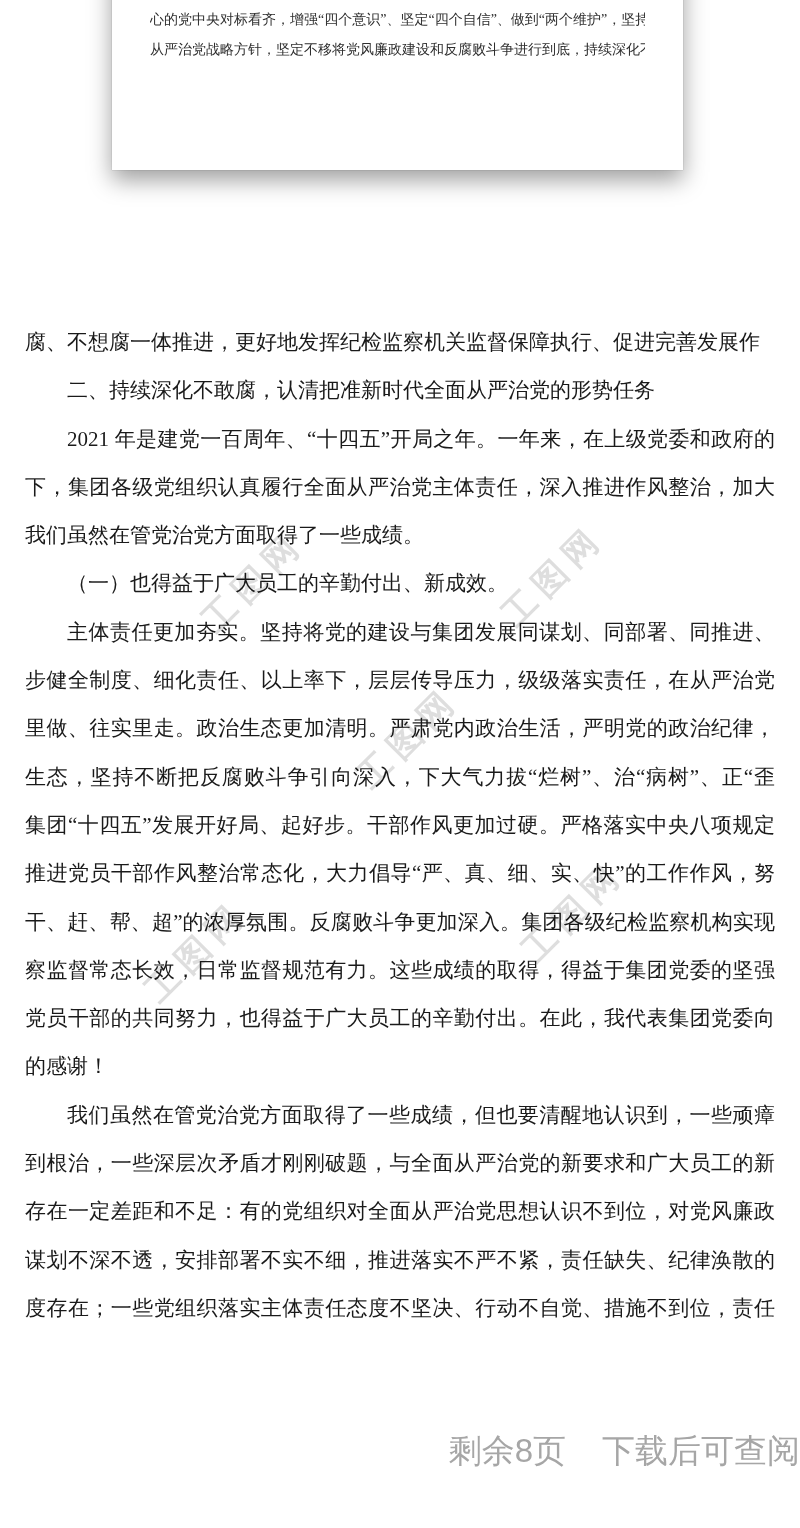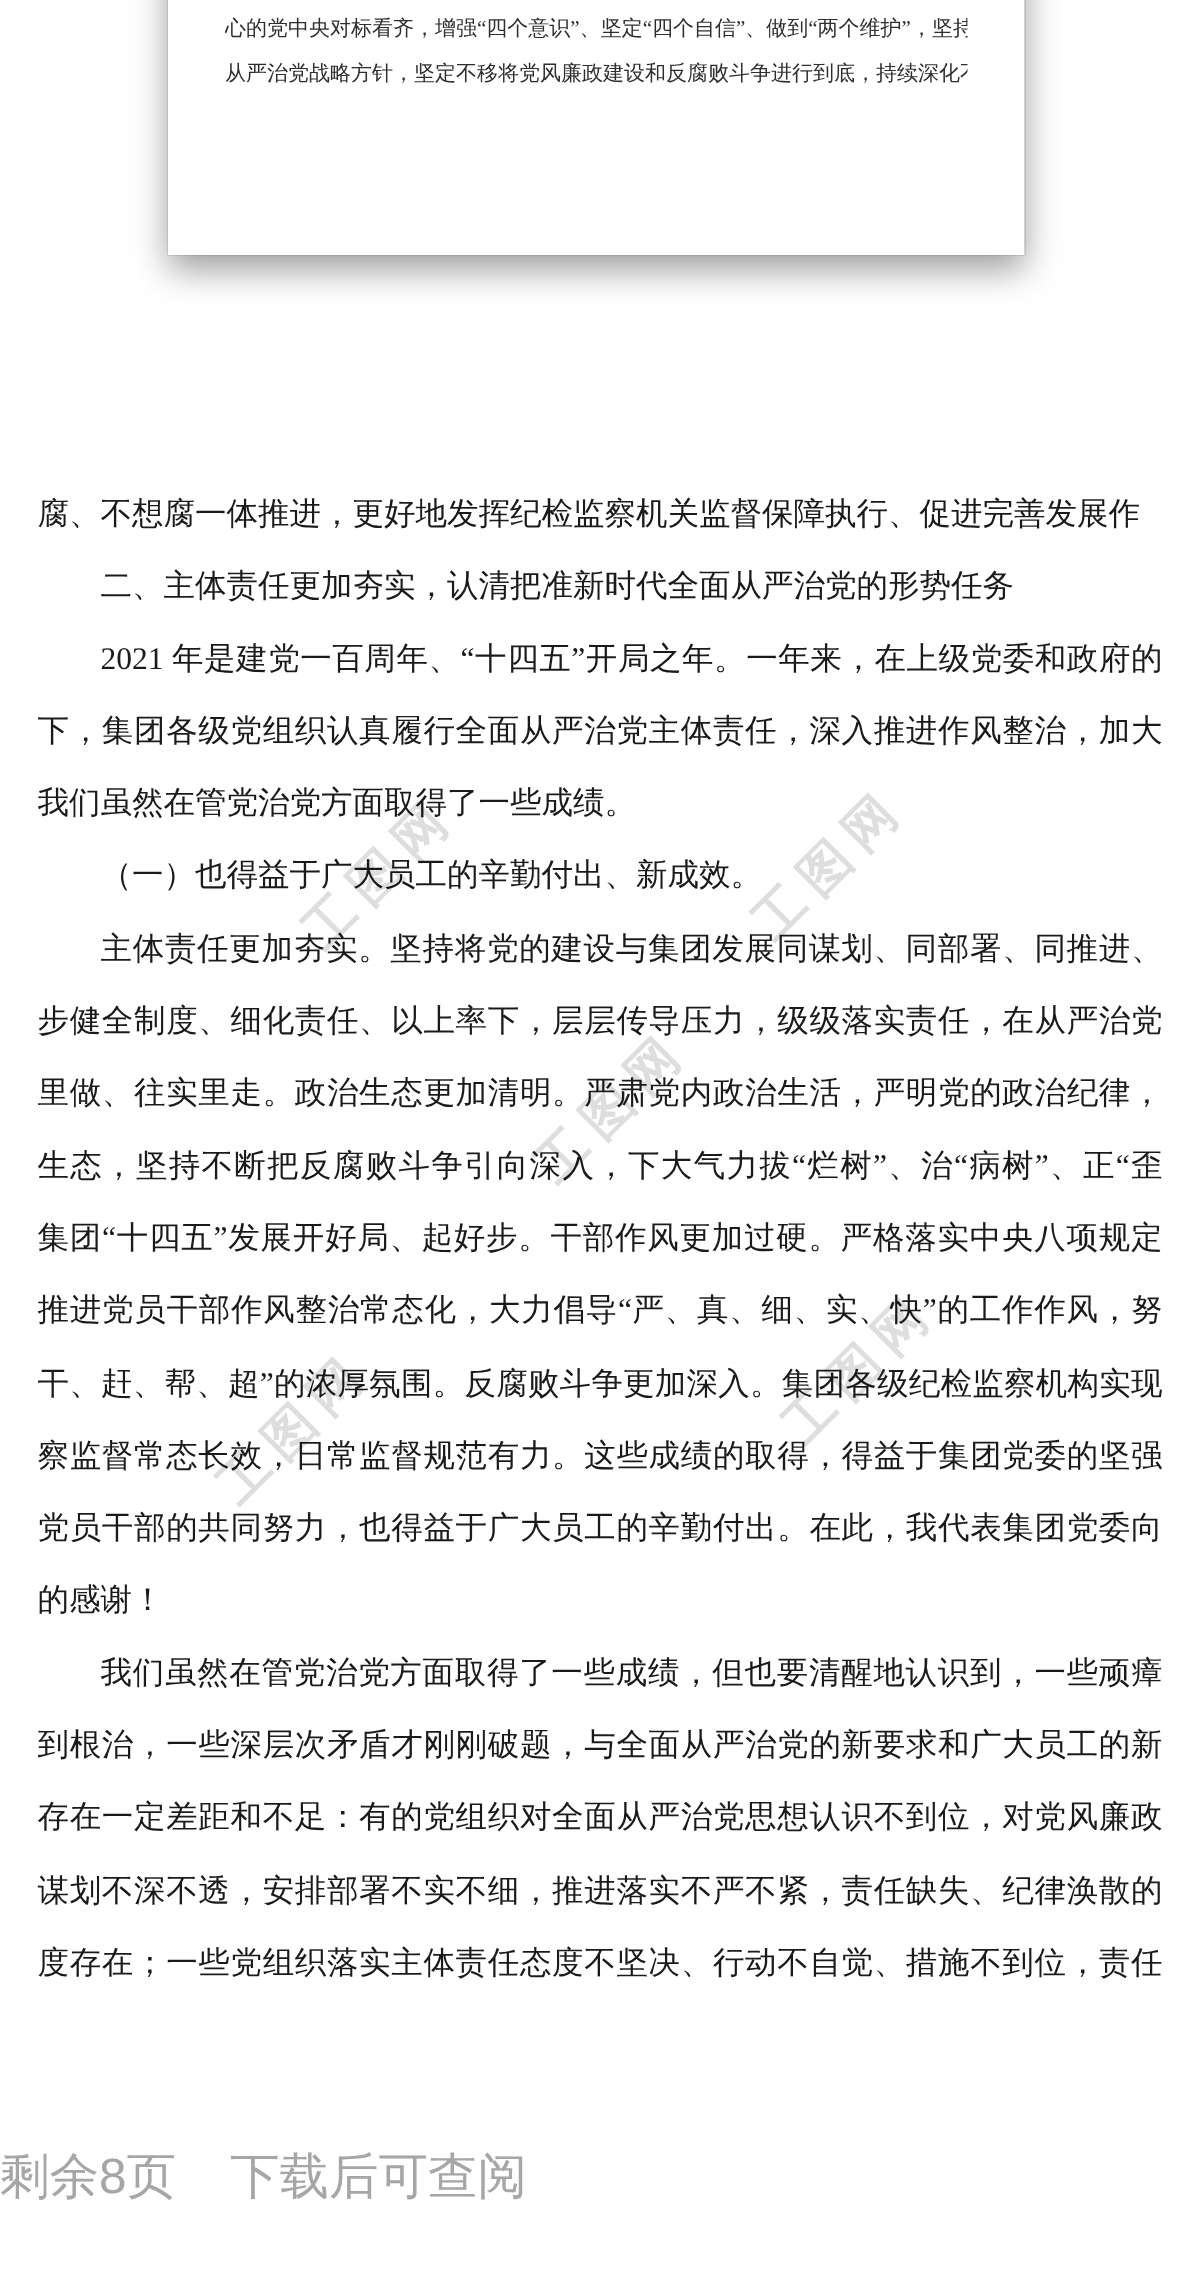--- a/index.html
+++ b/index.html
@@ -68,21 +68,21 @@
     white-space: nowrap;
     pointer-events: none;
   }
 
   
   .footer-note {
     position: absolute;
     top: 1429px;
     left: 0;
     width: 800px;
-    text-align: left;
+    text-align: right;
     font-family: "Liberation Sans", "DejaVu Sans", sans-serif;
     font-size: 33px;
     color: #a6a6a6;
     white-space: nowrap;
   }
   .footer-note .part1 { margin-right: 36px; }
 </style>
 </head>
 <body>
 
@@ -90,21 +90,21 @@
 
   <div class="preview-card">
 
   <div class="card-line">心的党中央对标看齐，增强“四个意识”、坚定“四个自信”、做到“两个维护”，坚持全面</div>
       <div class="card-line">从严治党战略方针，坚定不移将党风廉政建设和反腐败斗争进行到底，持续深化不敢腐、不能</div>
     </div>
 
   <div class="doc-body">
 
   <div class="doc-line">腐、不想腐一体推进，更好地发挥纪检监察机关监督保障执行、促进完善发展作用。</div>
-      <div class="doc-line ind">二、主体责任更加夯实，认清把准新时代全面从严治党的形势任务</div>
+      <div class="doc-line ind">二、持续深化不敢腐，认清把准新时代全面从严治党的形势任务</div>
       <div class="doc-line j ind">2021 年是建党一百周年、“十四五”开局之年。一年来，在上级党委和政府的坚强领导</div>
       <div class="doc-line j">下，集团各级党组织认真履行全面从严治党主体责任，深入推进作风整治，加大惩治腐败力度，</div>
       <div class="doc-line">我们虽然在管党治党方面取得了一些成绩。</div>
       <div class="doc-line ind">（一）也得益于广大员工的辛勤付出、新成效。</div>
       <div class="doc-line j ind">主体责任更加夯实。坚持将党的建设与集团发展同谋划、同部署、同推进、同考核，进一</div>
       <div class="doc-line j">步健全制度、细化责任、以上率下，层层传导压力，级级落实责任，在从严治党上进一步向深</div>
       <div class="doc-line j">里做、往实里走。政治生态更加清明。严肃党内政治生活，严明党的政治纪律，营造良好政治</div>
       <div class="doc-line j">生态，坚持不断把反腐败斗争引向深入，下大气力拔“烂树”、治“病树”、正“歪树”，为</div>
       <div class="doc-line j">集团“十四五”发展开好局、起好步。干部作风更加过硬。严格落实中央八项规定精神，扎实</div>
       <div class="doc-line j">推进党员干部作风整治常态化，大力倡导“严、真、细、实、快”的工作作风，努力营造“比、</div>

